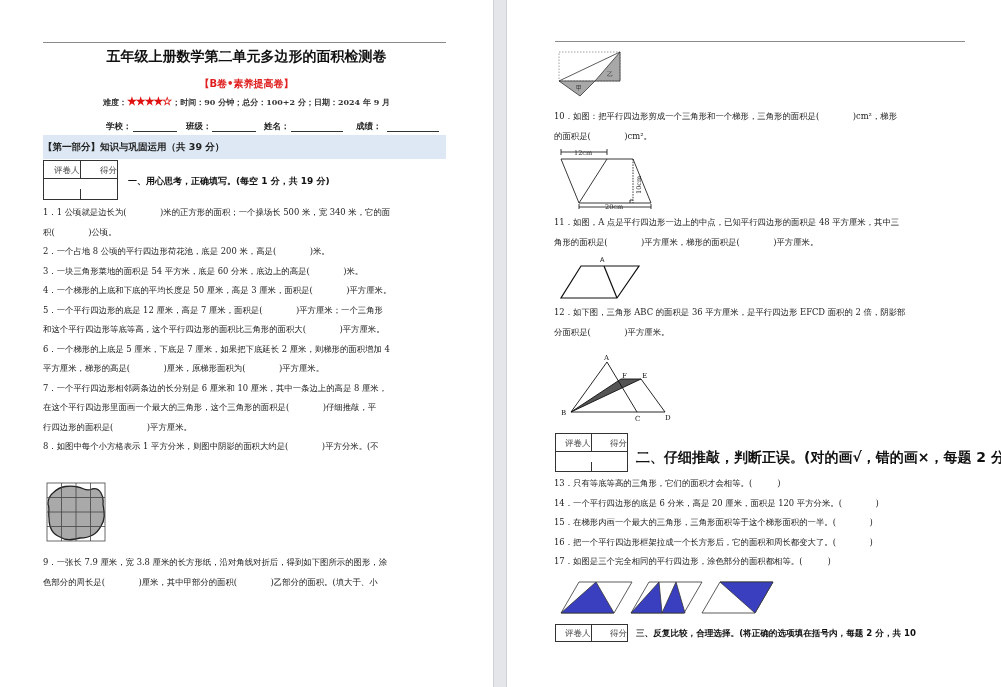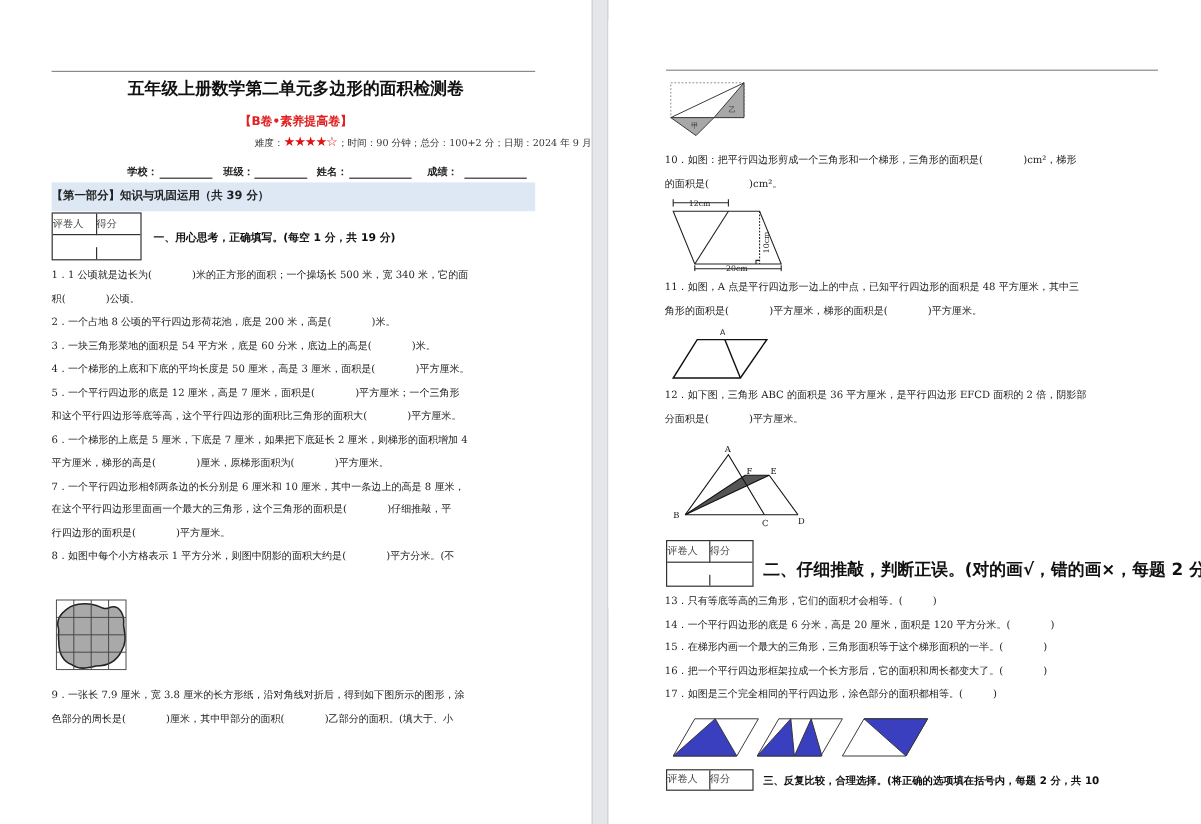--- a/index.html
+++ b/index.html
@@ -1,34 +1,34 @@
 <!DOCTYPE html>
 <html><head>
 <meta charset="utf-8">
 <style>
   * { box-sizing: border-box; margin: 0; padding: 0; }
   html, body { width: 1001px; height: 687px; overflow: hidden; background: #ffffff; }
   body { position: relative; font-family: "DejaVu Serif", "Liberation Serif", serif; color: #222; }
-  .page { position: absolute; top: 17px; height: 490px; background: #fff; }
+  .page { position: absolute; top: 0; height: 490px; background: #fff; }
   .page-left { left: 0; width: 493px; }
   .page-right { left: 507px; width: 494px; }
   .gutter { position: absolute; left: 493px; top: 0; width: 14px; height: 687px; background: #e4e6ea; border-left: 1px solid #d0d2d6; border-right: 1px solid #d0d2d6; }
   .hr-top { position: absolute; height: 1px; background: #8a8a8a; }
   .abs { position: absolute; }
   .title { left: 0; width: 493px; top: 48px; text-align: center; font-family: "DejaVu Sans", sans-serif; font-weight: bold; font-size: 14px; color: #111; }
   .subtitle { left: 0; width: 493px; top: 77px; text-align: center; font-family: "DejaVu Sans", sans-serif; font-weight: bold; font-size: 10px; color: #e02020; }
-  .meta { left: 0; width: 493px; top: 95px; text-align: right; font-size: 8px; color: #333; white-space: nowrap; }
+  .meta { left: 0; width: 493px; top: 95px; text-align: center; font-size: 8px; color: #333; white-space: nowrap; font-weight: bold; }
   .meta .stars { color: #e01010; font-size: 11px; letter-spacing: -1px; }
   .meta .star-empty { color: #e01010; font-size: 11px; }
   .info-row { top: 121px; left: 0; width: 493px; font-size: 8.5px; font-weight: bold; white-space: nowrap; }
   .info-row span.lbl { position: absolute; }
   .info-row span.line { position: absolute; top: 10px; height: 1px; background: #333; }
   .section-bar { left: 43px; top: 135px; width: 403px; height: 24px; background: #dde8f4; font-family: "DejaVu Sans", sans-serif; font-size: 9.5px; font-weight: bold; color: #222; line-height: 24px; }
   .score-box { position: absolute; border: 1px solid #333; display: grid; grid-template-columns: 1fr 1fr; background: #fff; }
-  .score-box div { border-right: 1px solid #333; font-size: 8.5px; color: #444; text-align: left; }
+  .score-box div { border-right: 1px solid #333; font-size: 8.5px; color: #444; text-align: right; }
   .score-box div:nth-child(2n) { border-right: none; }
   .score-box .hdr { border-bottom: 1px solid #333; }
   .section-head { font-family: "DejaVu Sans", sans-serif; font-size: 9px; font-weight: bold; color: #111; white-space: nowrap; }
   .q { font-size: 8.4px; line-height: 19.5px; color: #222; white-space: nowrap; }
   .fig { position: absolute; }
 </style>
 </head>
 <body>
 
 <div class="page page-left">

